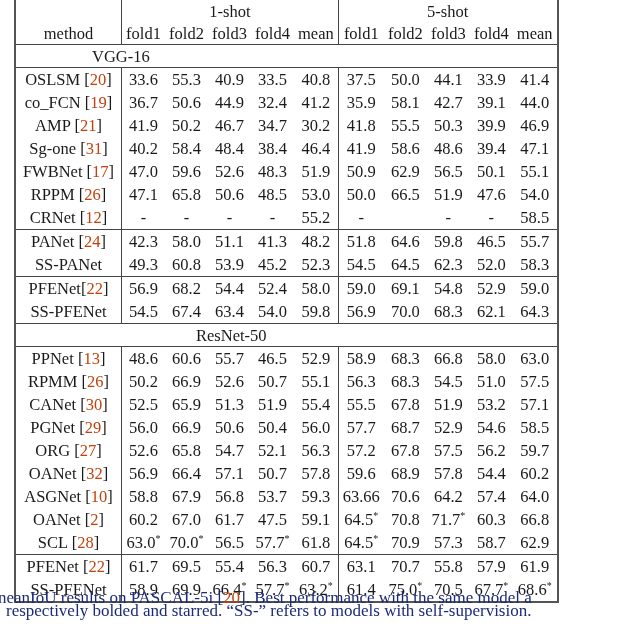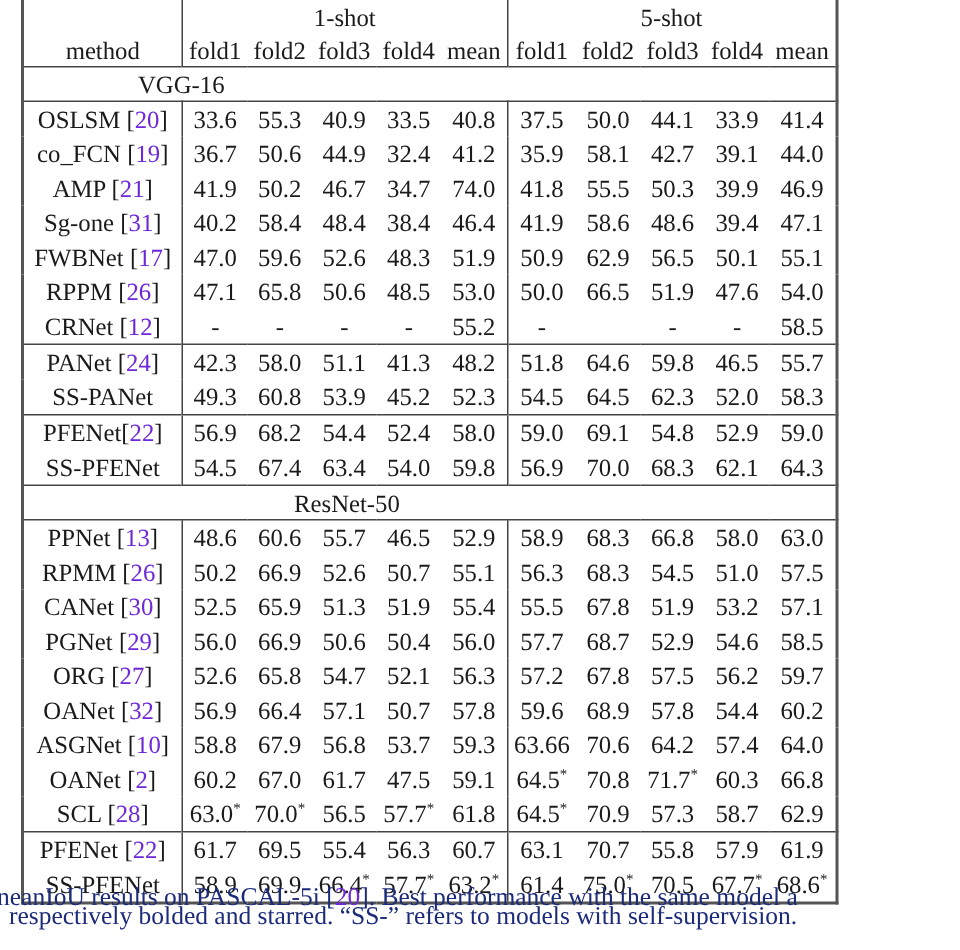--- a/index.html
+++ b/index.html
@@ -10,21 +10,21 @@
   table.res td, table.res th { padding:0 4px; white-space:nowrap; text-align:center; font-weight:normal; }
   table.res { border:2px solid #555; }
   .vl { border-left:1.5px solid #444; }
   .hdr-row td { height:22px; }
   .sect td { border-top:1.5px solid #444; border-bottom:1.5px solid #444; height:22px; }
   .grp-top td { border-top:1.5px solid #444; }
   .row td { height:23px; }
   .meth { width:97px; padding:0 2px; }
   .num { width:35px; }
   .b { font-weight:bold; }
-  .ref { color:#6d28d9; }
+  .ref { color:#c2410c; }
   sup.st { font-size:10px; vertical-align:6px; line-height:0; }
   .caption { position:absolute; left:0; top:586px; width:640px; color:#1c2a7a;
              font-size:17px; line-height:23px; white-space:nowrap; }
   .caption .l1 { position:absolute; left:-2px; top:0; }
   .caption .l2 { position:absolute; left:6px; top:13px; }
 </style>
 </head>
 <body>
 
 <table class="res">
@@ -74,21 +74,21 @@
         <td class="num"><span>42.7</span></td>
         <td class="num"><span>39.1</span></td>
         <td class="num"><span>44.0</span></td>
       </tr>
       <tr class="row">
         <td class="meth"><span>AMP</span> [<span class="ref">21</span>]</td>
         <td class="num vl"><span>41.9</span></td>
         <td class="num"><span>50.2</span></td>
         <td class="num"><span>46.7</span></td>
         <td class="num"><span>34.7</span></td>
-        <td class="num"><span>74.0</span></td>
+        <td class="num"><span>30.2</span></td>
         <td class="num vl"><span>41.8</span></td>
         <td class="num"><span>55.5</span></td>
         <td class="num"><span>50.3</span></td>
         <td class="num"><span>39.9</span></td>
         <td class="num"><span>46.9</span></td>
       </tr>
       <tr class="row">
         <td class="meth"><span>Sg-one</span> [<span class="ref">31</span>]</td>
         <td class="num vl"><span>40.2</span></td>
         <td class="num"><span>58.4</span></td>

